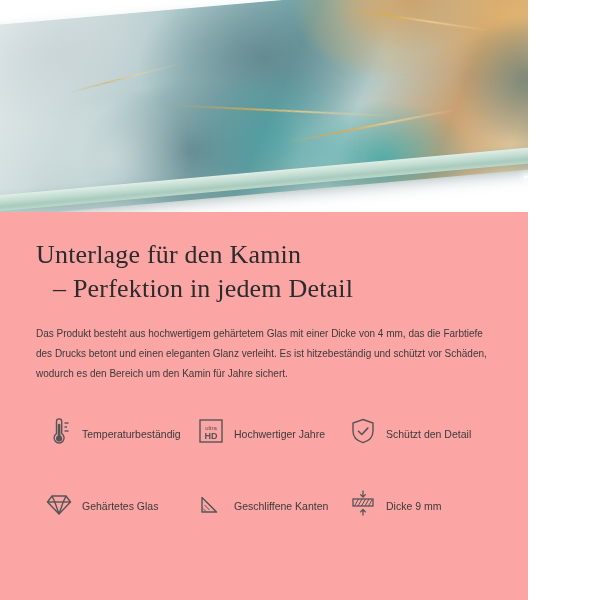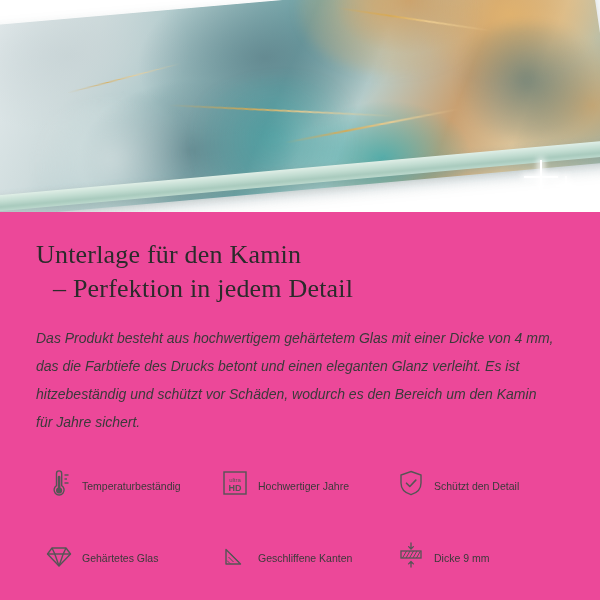--- a/index.html
+++ b/index.html
@@ -8,23 +8,23 @@
   }
   body {
     width: 600px;
     height: 600px;
     background: #ffffff;
     font-family: "Liberation Sans", sans-serif;
     overflow: hidden;
   }
   .page {
     position: relative;
-    width: 600px;
+    width: 528px;
     height: 600px;
-    background: #ec4899;
+    background: #fca5a5;
     overflow: hidden;
   }
 
   
   .hero {
     position: relative;
     width: 600px;
     height: 212px;
     overflow: hidden;
     background: #ffffff;
@@ -107,25 +107,24 @@
     font-family: "Liberation Serif", serif;
     font-weight: 400;
     font-size: 26px;
     line-height: 1.3;
     color: #2b2b2b;
     letter-spacing: .2px;
   }
   h1 .line2 { display: block; margin-left: 17px; }
   .body-text {
     margin-top: 18px;
-    font-size: 14px;
+    font-size: 10px;
     line-height: 2.0;
     color: #3a3a3a;
     max-width: 520px;
-    font-style: italic;
   }
 
   
   .features {
     margin-top: 24px;
     display: grid;
     grid-template-columns: repeat(3, 1fr);
     row-gap: 18px;
     column-gap: 0;
   }

